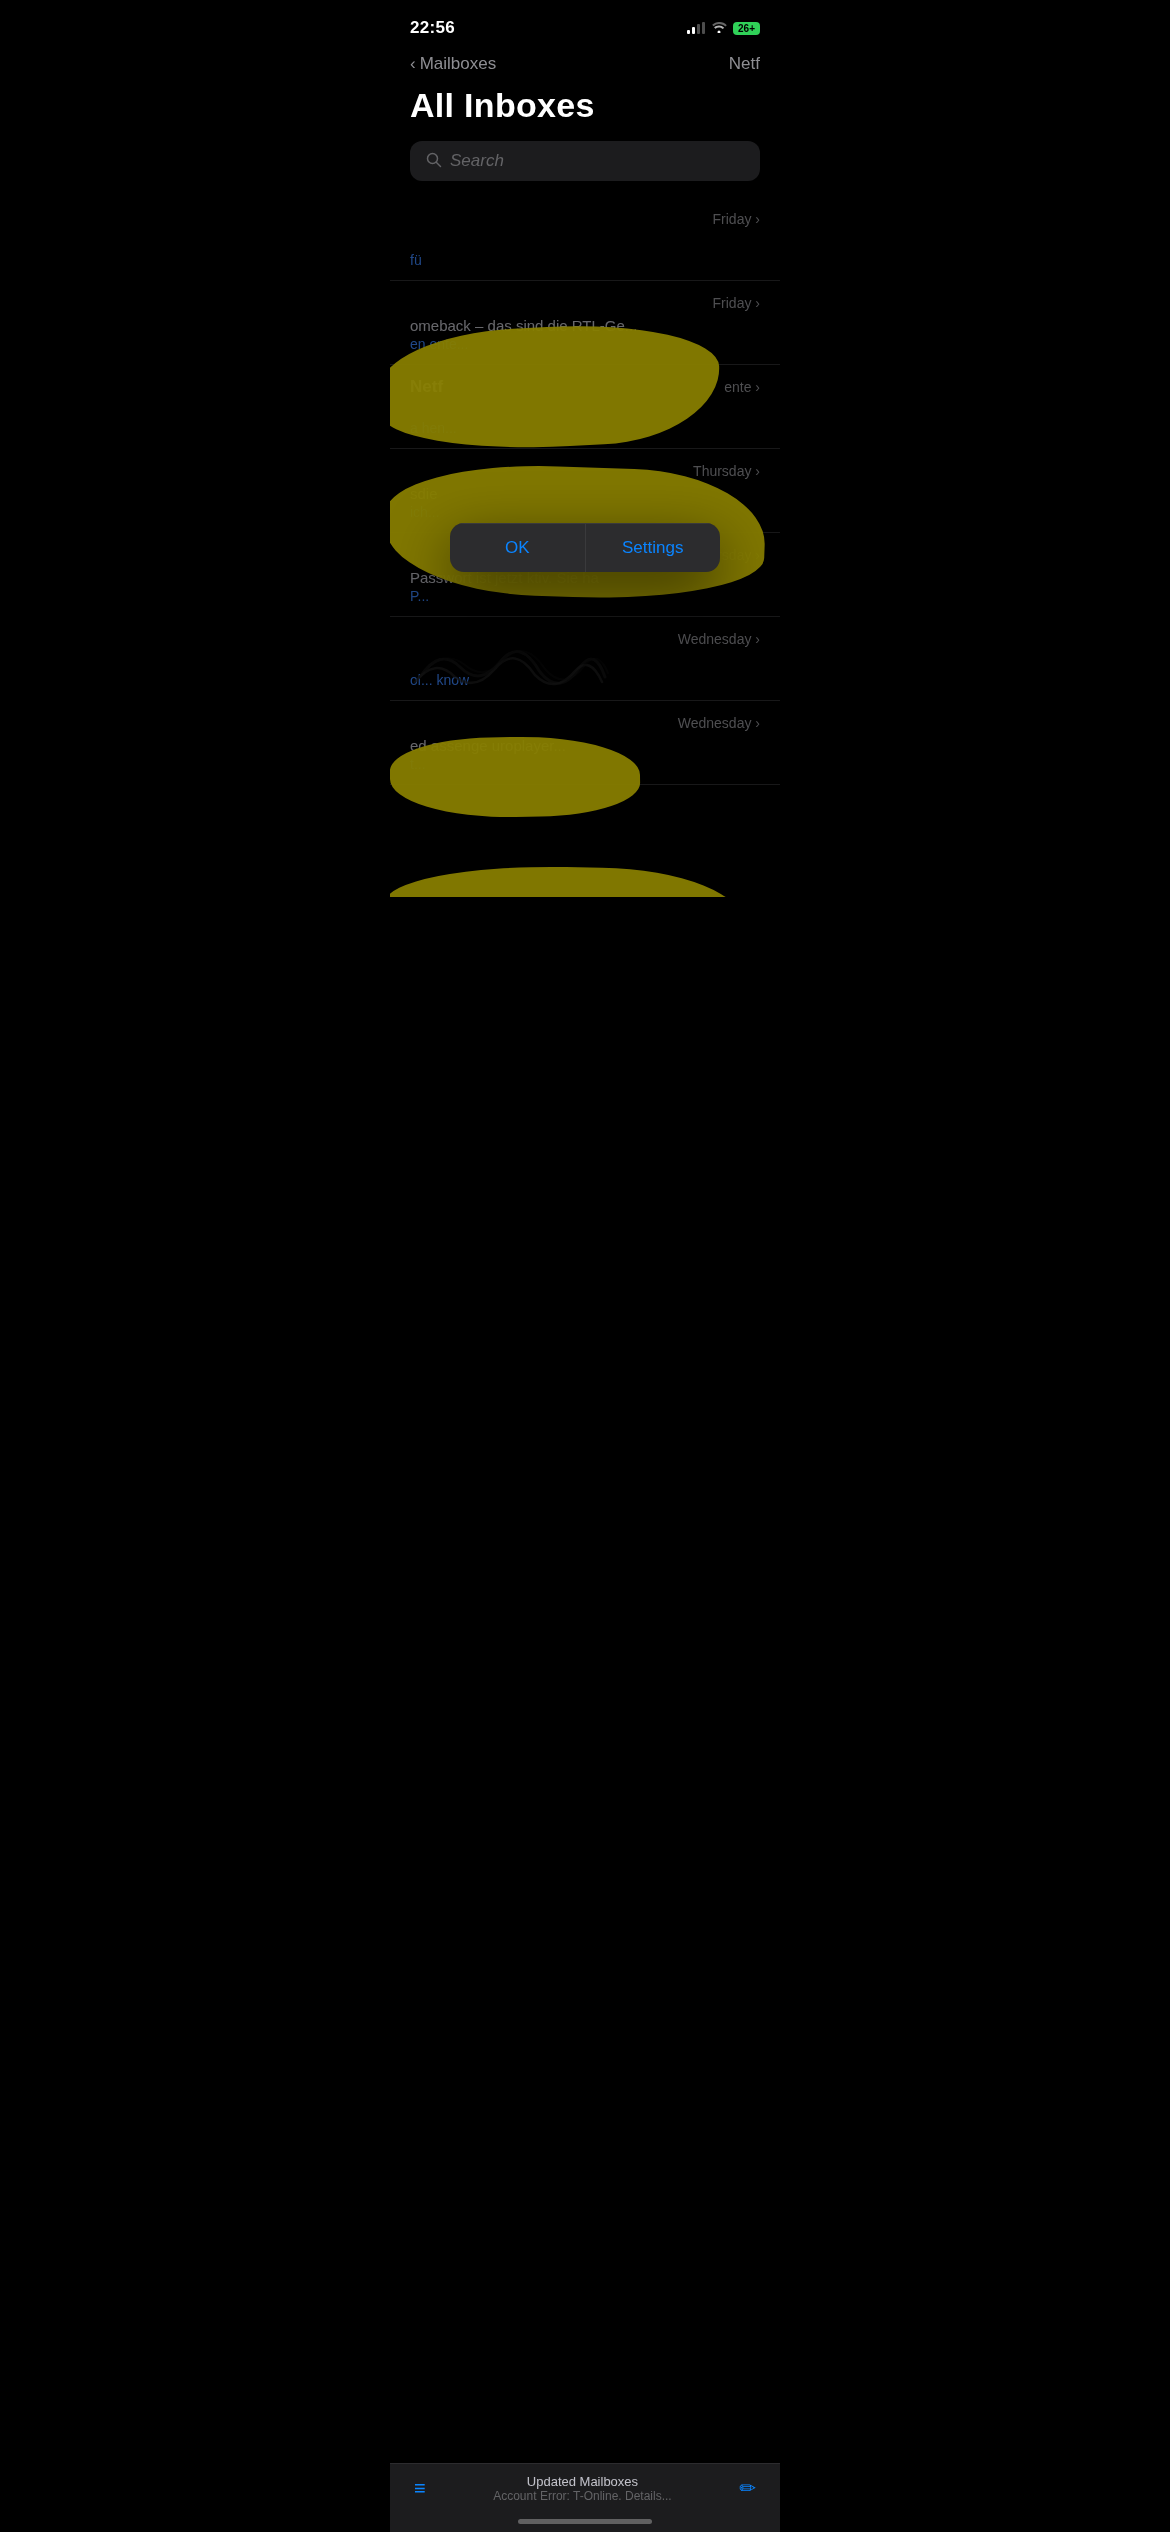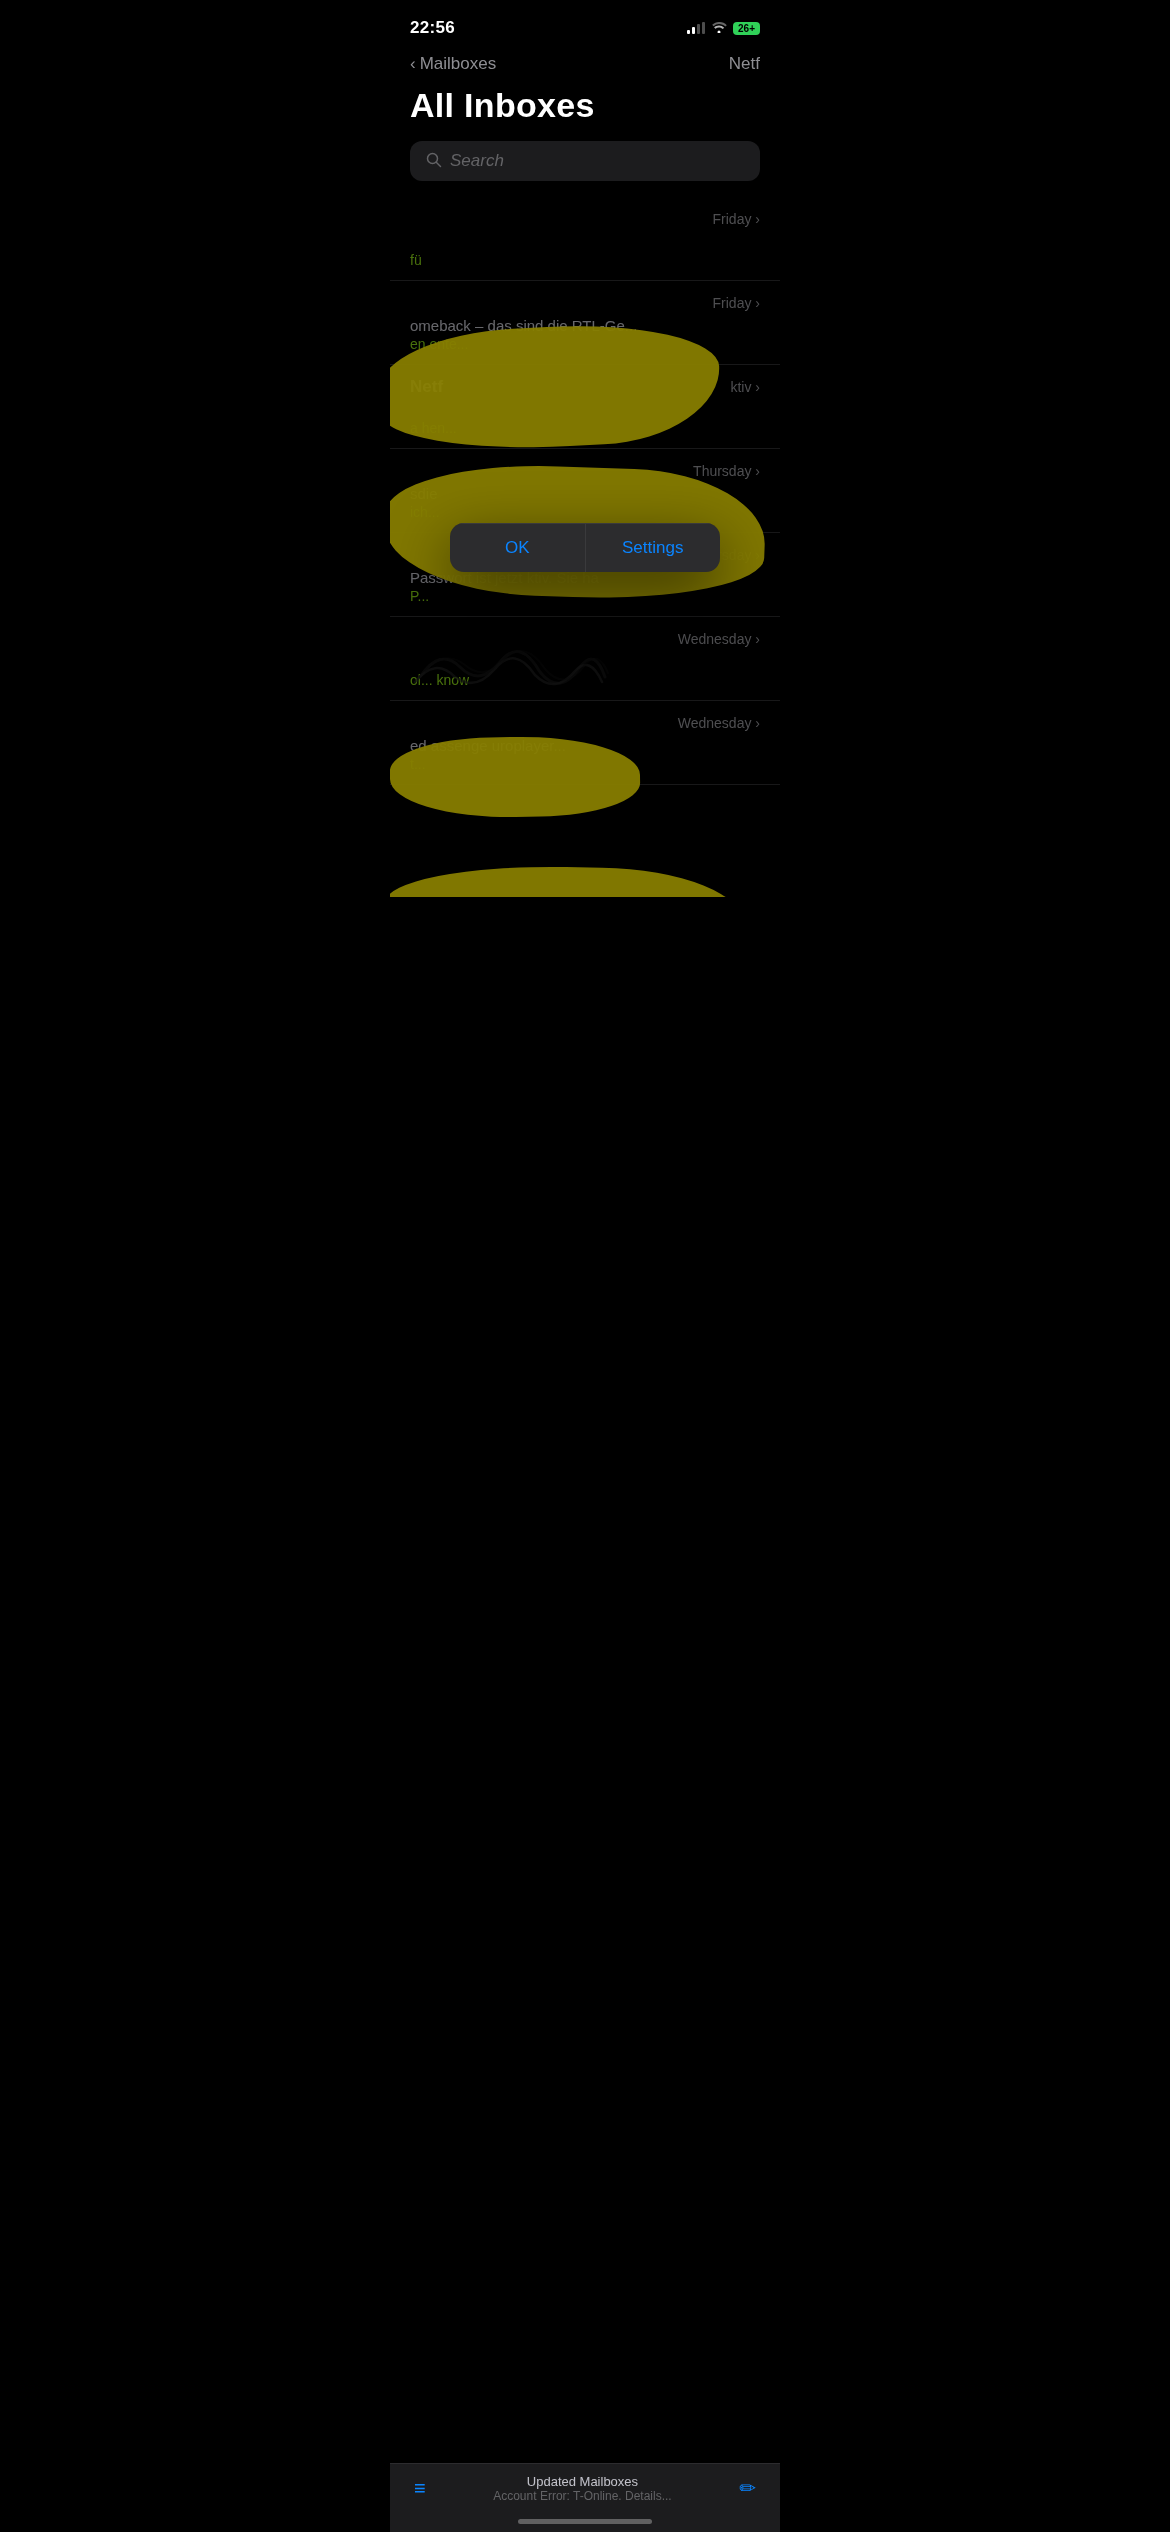--- a/index.html
+++ b/index.html
@@ -172,21 +172,21 @@
       color: #ebebf5cc;
       margin-bottom: 2px;
       white-space: nowrap;
       overflow: hidden;
       text-overflow: ellipsis;
       max-width: 80%;
     }
 
     .mail-preview {
       font-size: 14px;
-      color: #84cc16;
+      color: #3b82f6;
       white-space: nowrap;
       overflow: hidden;
       text-overflow: ellipsis;
       max-width: 85%;
     }
 
     
     .alert-overlay {
       position: absolute;
       top: 0; left: 0; right: 0; bottom: 0;
@@ -427,21 +427,21 @@
       <span class="mail-sender">&nbsp;</span>
       <span class="mail-date">Friday ›</span>
     </div>
     <div class="mail-subject">omeback – das sind die RTL-Ge...</div>
     <div class="mail-preview">en ente...</div>
   </div>
 
   <div class="mail-row" style="z-index:1; position:relative;">
     <div class="mail-row-header">
       <span class="mail-sender">Netf</span>
-      <span class="mail-date">ktiv ›</span>
+      <span class="mail-date">ente ›</span>
     </div>
     <div class="mail-subject">&nbsp;</div>
     <div class="mail-preview">a hen...</div>
   </div>
 
   <div class="mail-row" style="z-index:1; position:relative;">
     <div class="mail-row-header">
       <span class="mail-sender">&nbsp;</span>
       <span class="mail-date">Thursday ›</span>
     </div>

